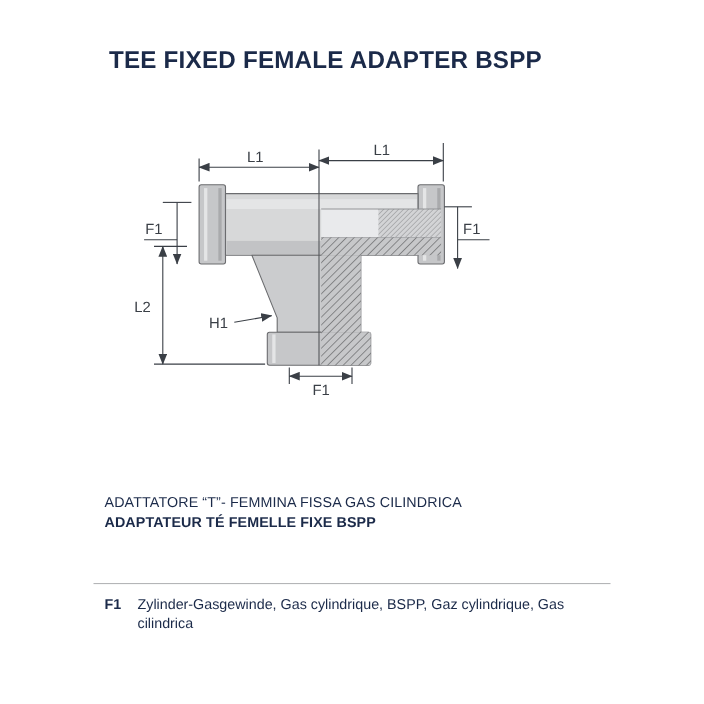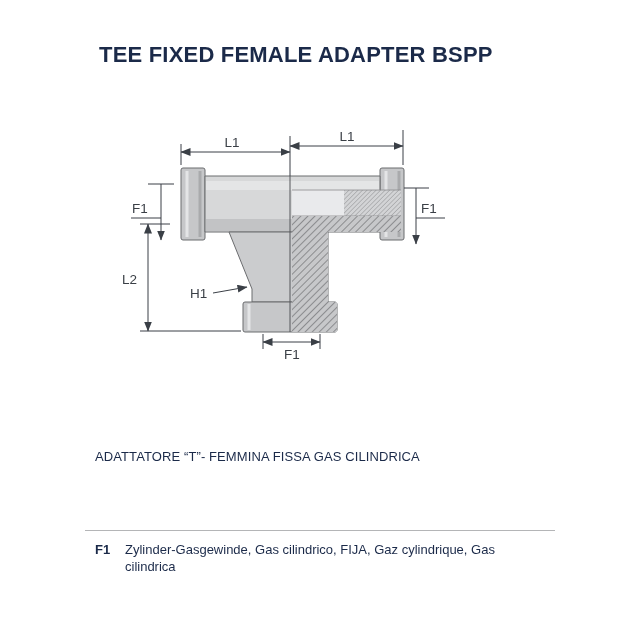--- a/index.html
+++ b/index.html
@@ -130,20 +130,21 @@
     <text x="132" y="213">F1</text>
     <text x="421" y="213">F1</text>
     <text x="122" y="284">L2</text>
     <text x="190" y="298">H1</text>
     <text x="292" y="359" text-anchor="middle">F1</text>
   </g>
 </svg>
 
 <div class="descriptions">
   <div>ADATTATORE “T”- FEMMINA FISSA GAS CILINDRICA</div>
+  <div class="bold">ADAPTATEUR TÉ FEMELLE FIXE BSPP</div>
 </div>
 
 <div class="separator"></div>
 
 <div class="footnote">
   <span class="key">F1</span>
-  <span class="text">Zylinder-Gasgewinde, Gas cilindrico, FIJA, Gaz cylindrique, Gas cilindrica</span>
+  <span class="text">Zylinder-Gasgewinde, Gas cylindrique, BSPP, Gaz cylindrique, Gas cilindrica</span>
 </div>
 
 </body></html>

